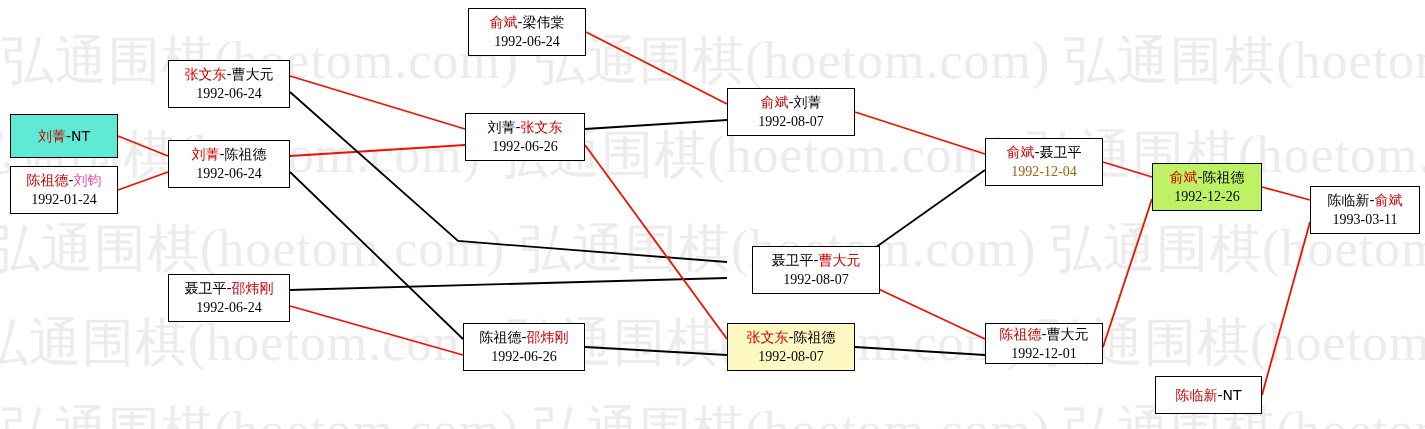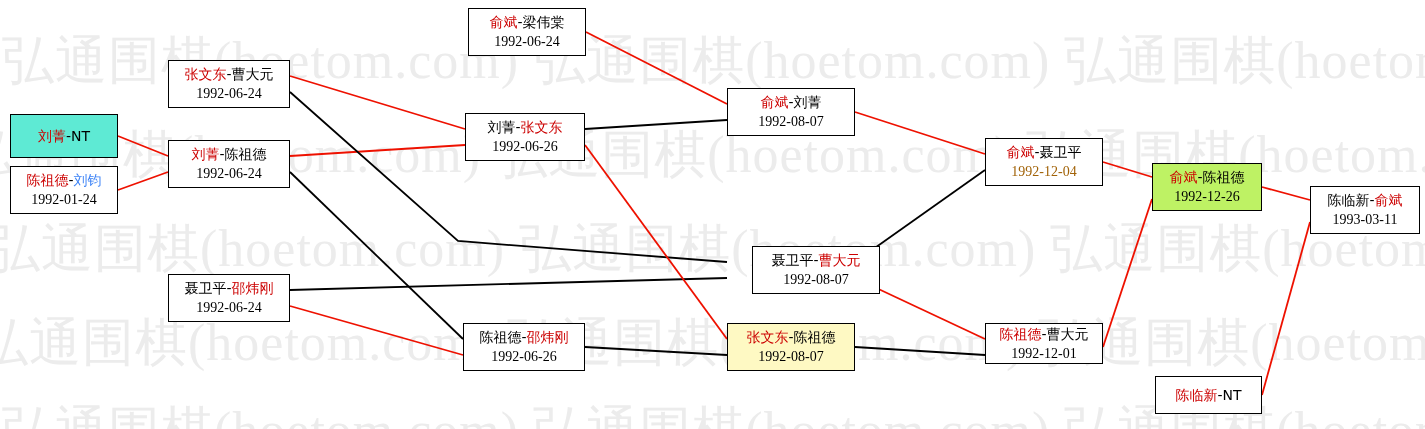--- a/index.html
+++ b/index.html
@@ -72,21 +72,21 @@
       <polyline points="1103,162 1152,177" fill="none" stroke="#ee1100" stroke-width="1.8"></polyline>
       <polyline points="1103,347 1152,199" fill="none" stroke="#ee1100" stroke-width="1.8"></polyline>
       <polyline points="1262,187 1310,200" fill="none" stroke="#ee1100" stroke-width="1.8"></polyline>
       <polyline points="1262,395 1310,222" fill="none" stroke="#ee1100" stroke-width="1.8"></polyline>
     </svg>
   <div class="boxes">
       <div class="match-box" style="left: 10px; top: 114px; width: 108px; height: 44px; border-color: rgb(0, 0, 0); background: #5eead4;">
         <div class="players"><span style="color: rgb(204, 0, 0);">刘菁</span><span style="color: rgb(0, 0, 0);">-</span><span style="color: rgb(0, 0, 0);">NT</span></div>
       </div>
       <div class="match-box" style="left: 10px; top: 166px; width: 108px; height: 48px; border-color: rgb(0, 0, 0); background: rgb(255, 255, 255);">
-        <div class="players"><span style="color: rgb(204, 0, 0);">陈祖德</span><span style="color: rgb(0, 0, 0);">-</span><span style="color: #3b82f6;">刘钧</span></div>
+        <div class="players"><span style="color: rgb(204, 0, 0);">陈祖德</span><span style="color: rgb(0, 0, 0);">-</span><span style="color: #ec4899;">刘钧</span></div>
         <div class="match-date" style="color: rgb(0, 0, 0);">1992-01-24</div>
       </div>
       <div class="match-box" style="left: 168px; top: 60px; width: 122px; height: 48px; border-color: rgb(0, 0, 0); background: rgb(255, 255, 255);">
         <div class="players"><span style="color: rgb(204, 0, 0);">张文东</span><span style="color: rgb(0, 0, 0);">-</span><span style="color: rgb(0, 0, 0);">曹大元</span></div>
         <div class="match-date" style="color: rgb(0, 0, 0);">1992-06-24</div>
       </div>
       <div class="match-box" style="left: 168px; top: 140px; width: 122px; height: 48px; border-color: rgb(0, 0, 0); background: rgb(255, 255, 255);">
         <div class="players"><span style="color: rgb(204, 0, 0);">刘菁</span><span style="color: rgb(0, 0, 0);">-</span><span style="color: rgb(0, 0, 0);">陈祖德</span></div>
         <div class="match-date" style="color: rgb(0, 0, 0);">1992-06-24</div>
       </div>

